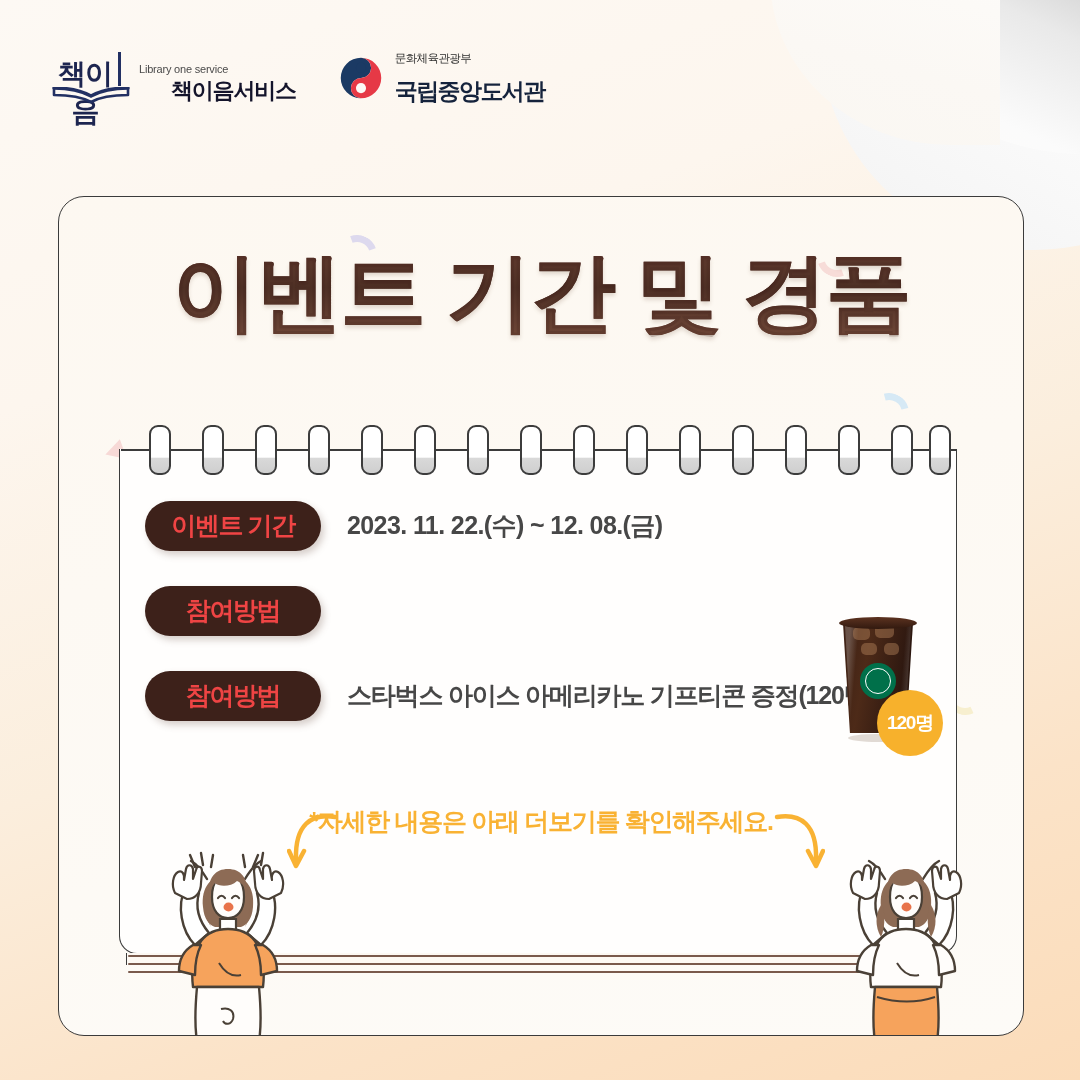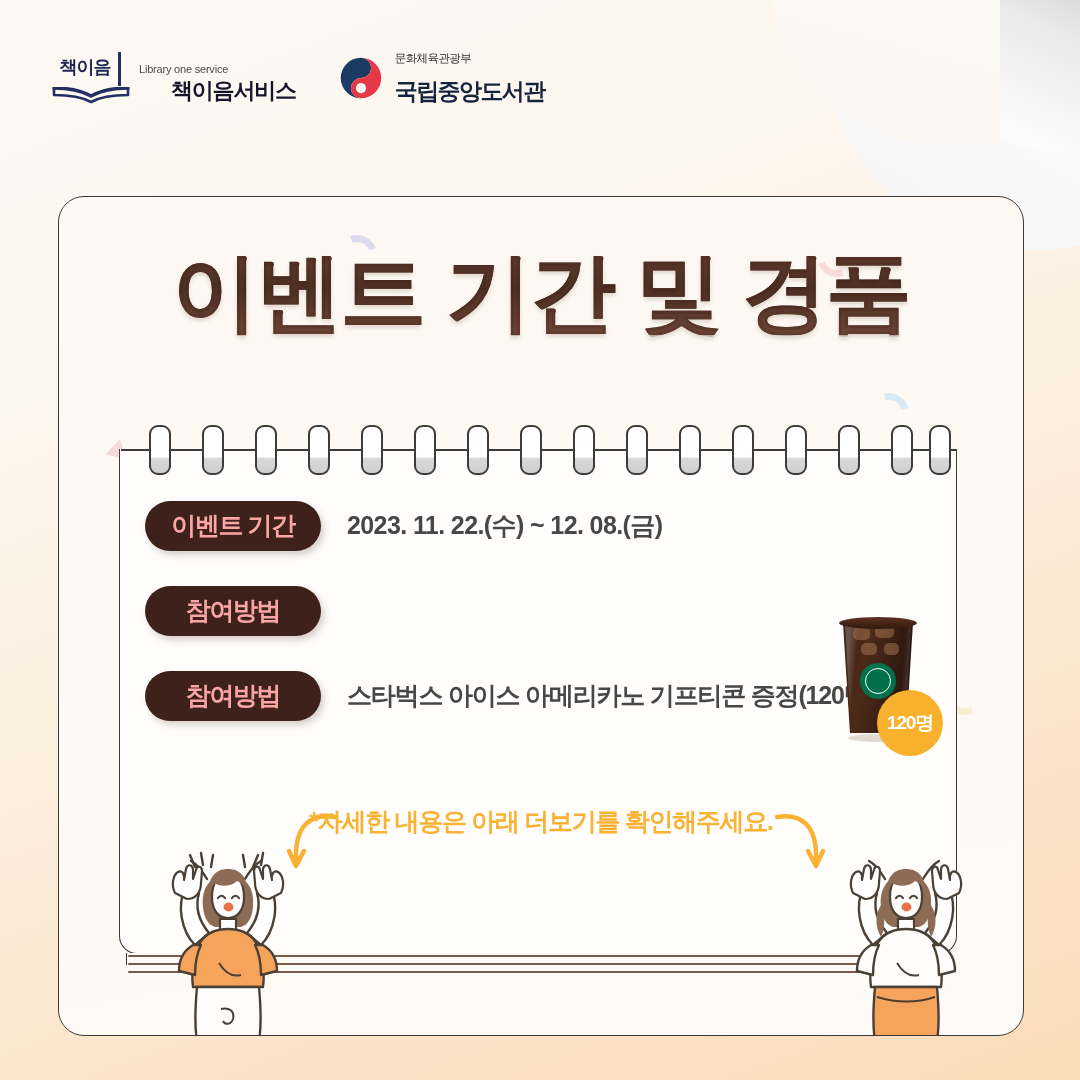--- a/index.html
+++ b/index.html
@@ -35,21 +35,21 @@
     position:absolute;top:-40px;right:120px;width:230px;height:215px;border-radius:0 0 0 78%;
     background:linear-gradient(195deg,#fdfcfa 0%,#fbf8f4 60%,#faf7f2 100%);
   }
 
   
   .logos{position:absolute;left:52px;top:52px;display:flex;align-items:center;gap:22px;}
   .logo-chaek{display:flex;align-items:flex-end;gap:9px;}
   .chaek-mark{position:relative;width:78px;height:52px;}
   .chaek-mark .cm-text{
     position:absolute;left:0;top:3px;width:66px;text-align:center;
-    font-size:18px;font-weight:700;color:#1d2550;letter-spacing:-1px;
+    font-size:28px;font-weight:700;color:#1d2550;letter-spacing:-1px;
   }
   .chaek-mark .cm-spine{position:absolute;right:9px;top:0;width:3px;height:34px;background:#223063;}
   .chaek-mark .cm-book{position:absolute;left:0;bottom:0;width:78px;height:17px;}
   .logo-chaek-txt{display:flex;flex-direction:column;line-height:1;padding-bottom:2px;}
   .logo-chaek-txt .eng{font-size:11px;color:#4a4a4a;letter-spacing:-.2px;margin-bottom:5px;}
   .logo-chaek-txt .kor{font-size:22px;font-weight:700;color:#14142b;letter-spacing:-1.2px;margin-left:32px;}
   .logo-gov{display:flex;align-items:center;gap:11px;margin-left:20px;}
   .taegeuk{width:46px;height:46px;flex:0 0 46px;}
   .logo-gov-txt{display:flex;flex-direction:column;line-height:1;}
   .logo-gov-txt .dept{font-size:11.5px;color:#2c2c2c;letter-spacing:-.6px;margin-bottom:16px;}
@@ -92,21 +92,21 @@
     background:#fffefd;
   }
   .stack{position:absolute;left:9px;width:820px;height:2px;background:#7a5a4c;border-radius:2px;}
   .stack-bg{position:absolute;left:7px;height:12px;background:#fdf9f3;border-left:1.5px solid #3b3b3b;border-right:1.5px solid #3b3b3b;}
 
   
   .rows{position:absolute;left:26px;top:58px;width:790px;}
   .row{position:relative;height:85px;display:flex;align-items:center;}
   .pill{
     width:176px;height:50px;flex:0 0 176px;border-radius:26px;background:#3d211a;
-    color:#fca5a5;font-size:25px;font-weight:800;letter-spacing:-1.4px;
+    color:#ef4444;font-size:25px;font-weight:800;letter-spacing:-1.4px;
     display:flex;align-items:center;justify-content:center;
     box-shadow:3px 4px 7px rgba(120,95,85,.30);
   }
   .rowtxt{margin-left:26px;font-size:25px;font-weight:800;color:#474747;letter-spacing:-1.2px;white-space:nowrap;}
   .rowtxt.date{letter-spacing:-.6px;}
 
   
   .cup-wrap{position:absolute;right:-8px;top:-40px;width:118px;height:155px;}
   .cup{position:absolute;left:14px;top:0;width:78px;height:126px;}
   .cup-body{

